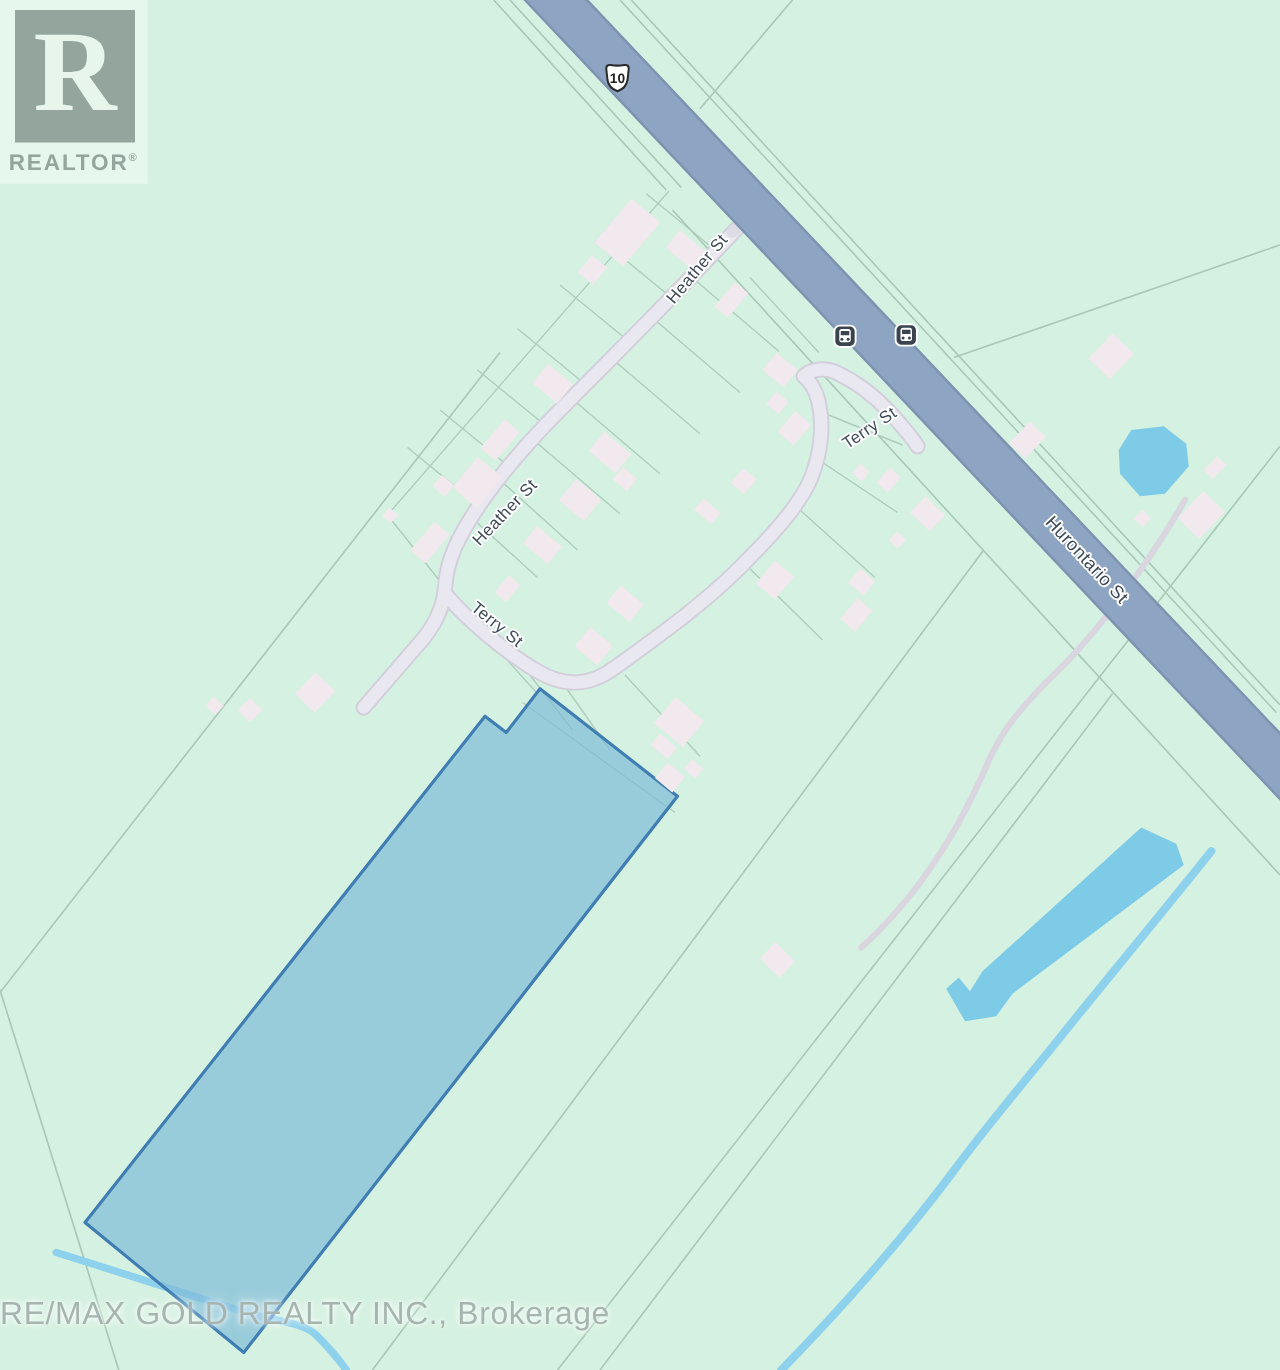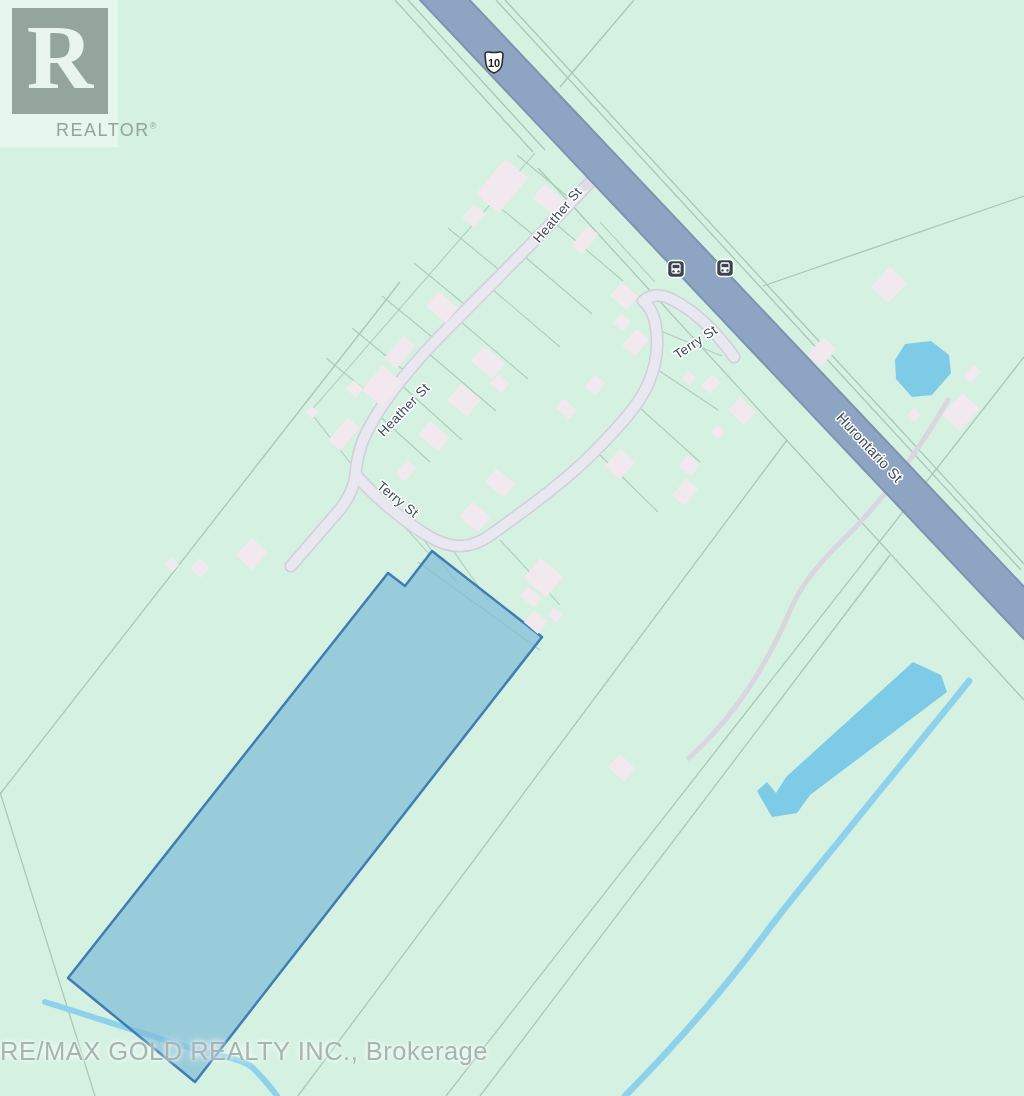--- a/index.html
+++ b/index.html
@@ -12,21 +12,21 @@
   .hwy-label{font-size:14.5px;}
   .shield-num{font-family:"Liberation Sans",sans-serif;font-size:11px;font-weight:bold;
     fill:#222;text-anchor:middle;}
   .logo-panel{position:absolute;left:0;top:0;width:118px;height:147px;
     background:rgba(255,255,255,.42);}
   .logo-block{position:absolute;left:12px;top:8px;width:96px;height:106px;background:#93a59c;
     display:flex;align-items:center;justify-content:center;}
   .logo-block span{font-family:"Liberation Serif",serif;font-weight:bold;font-size:92px;
     color:#e8f5ec;line-height:1;transform:translateY(-4px);}
   .logo-word{position:absolute;left:0;top:120px;width:118px;text-align:center;
-    color:#93a59c;font-size:18px;font-weight:400;letter-spacing:1.5px;margin-left:48px;}
+    color:#93a59c;font-size:18px;font-weight:700;letter-spacing:1.5px;}
   .logo-word sup{font-size:9px;}
   .watermark{position:absolute;left:0;top:1037px;width:1024px;text-align:left;
     font-size:25.5px;letter-spacing:.5px;color:#a7b5b0;
     text-shadow:0 0 4px #fff,0 0 9px rgba(255,255,255,.85);}
 </style>
 </head>
 <body>
 
 <div class="stage">
 

